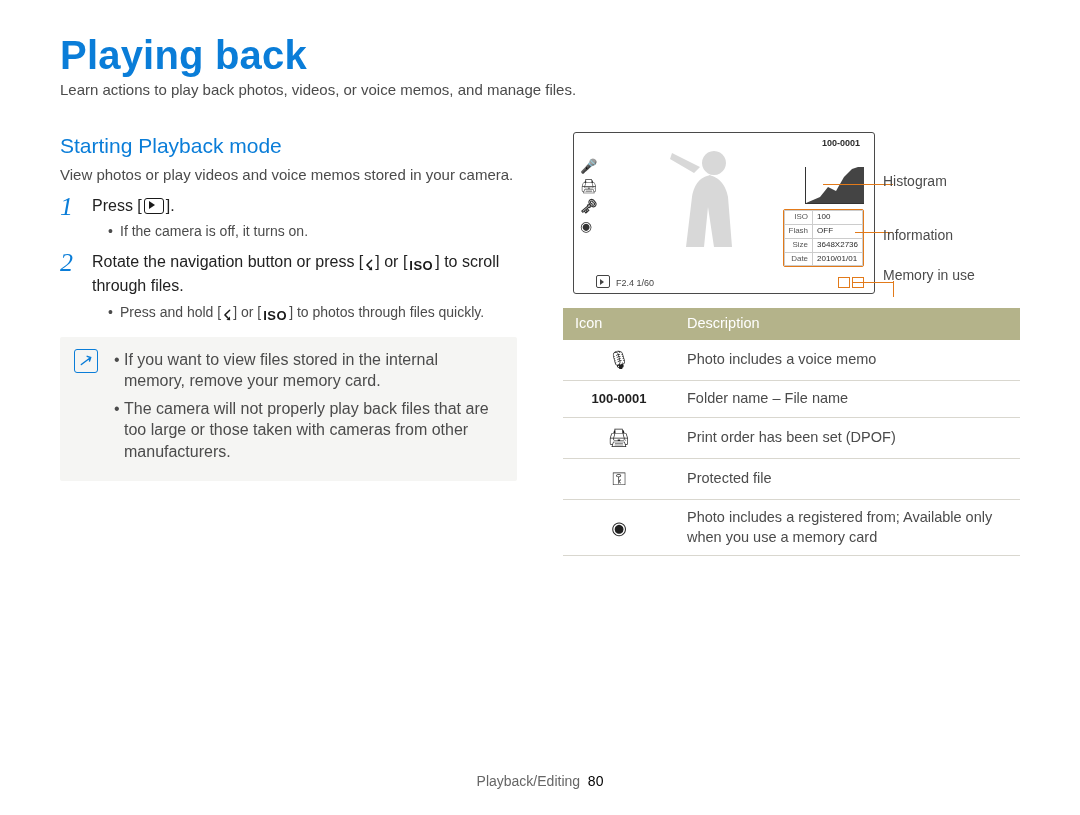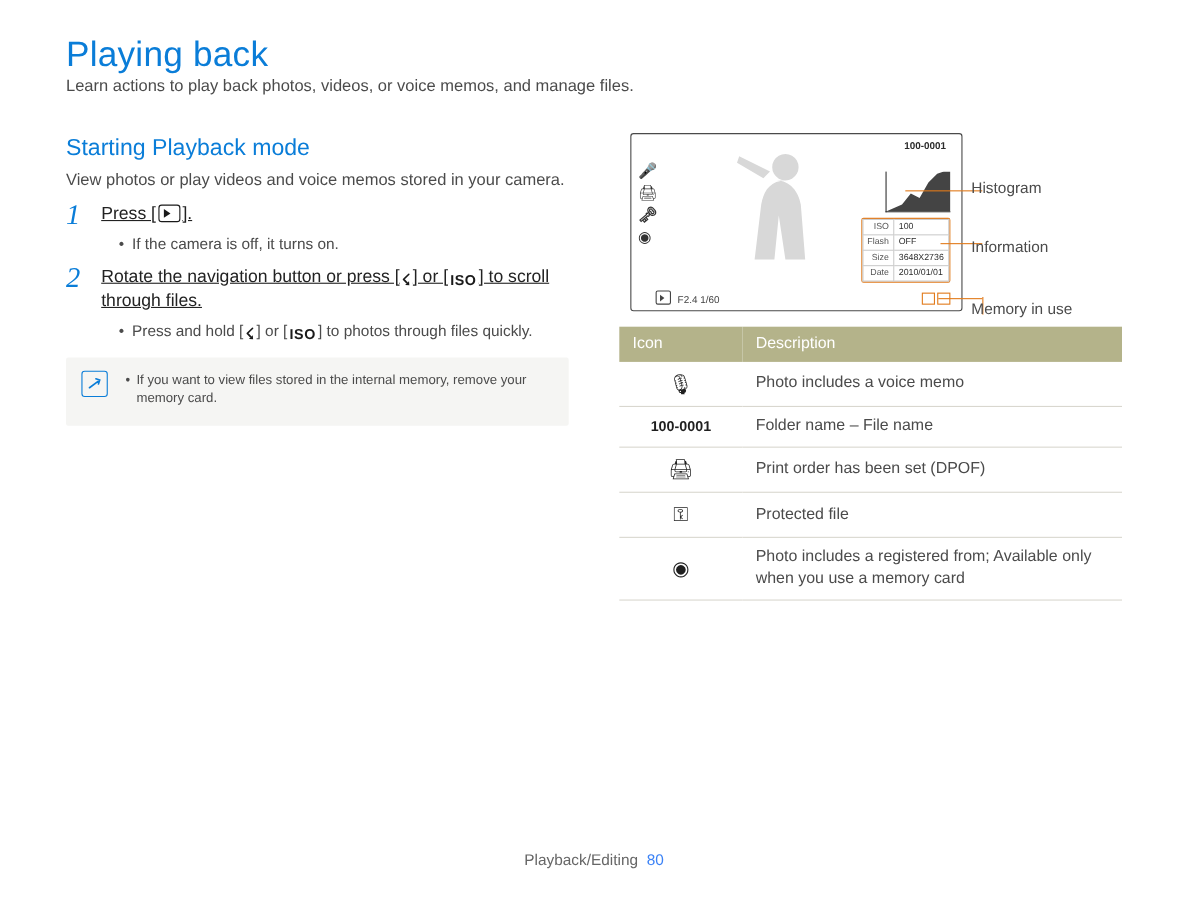--- a/index.html
+++ b/index.html
@@ -7,44 +7,44 @@
     --orange:#e27a1a;
     --ink:#2b2b2b;
     --ink-soft:#4b4b4b;
     --olive:#b4b38a;
     --hr:#d9d7cf;
     --note-bg:#f5f5f3;
   }
   html,body{margin:0;padding:0;background:#fff;}
   body{width:1080px;height:815px;font-family:Arial,Helvetica,sans-serif;color:var(--ink);font-size:15px;line-height:1.35;position:relative;}
   .page{padding:28px 60px 0 60px;box-sizing:border-box;width:100%;height:100%;position:relative;}
-  h1.title{font-size:32px;font-weight:400;letter-spacing:.2px;color:var(--blue);margin:0 0 -4px 0;}
+  h1.title{font-size:40px;font-weight:700;letter-spacing:.2px;color:var(--blue);margin:0 0 -4px 0;}
   .intro{font-size:15px;color:var(--ink-soft);margin:2px 0 20px 0;}
   .cols{display:flex;gap:46px;margin-top:32px;}
   .col{flex:1;min-width:0;}
   h2.section{font-size:21px;font-weight:400;color:var(--blue);margin:0 0 4px 0;}
   .para{color:var(--ink-soft);margin:0 0 10px 0;}
   ol.steps{list-style:none;padding:0;margin:8px 0 0 0;}
   ol.steps>li{position:relative;padding-left:32px;margin-bottom:10px;}
   .stepno{position:absolute;left:0;top:-6px;font-size:26px;font-style:italic;font-family:Georgia,Times,serif;color:var(--blue);font-weight:400;}
-  .step-text{font-size:16px;color:#222;text-decoration:underline;}
+  .step-text{font-size:16px;color:#222;}
   ul.bullets{margin:6px 0 0 0;padding-left:16px;}
   ul.bullets>li{list-style:none;position:relative;padding-left:12px;font-size:14px;color:var(--ink-soft);margin-bottom:4px;}
   ul.bullets>li::before{content:"•";position:absolute;left:0;top:0;color:var(--ink-soft);}
   .kbd{display:inline-block;vertical-align:-3px;margin:0 2px;}
   .kbd.box{width:18px;height:14px;border:1.6px solid #1a1a1a;border-radius:3px;position:relative;}
   .kbd.box::after{content:"";position:absolute;left:4px;top:2.5px;border-left:6px solid #1a1a1a;border-top:4px solid transparent;border-bottom:4px solid transparent;}
   .kbd.flash{font-weight:700;font-size:14px;color:#1a1a1a;}
   .kbd.iso{font-weight:700;font-size:13px;letter-spacing:.5px;color:#1a1a1a;}
 
   .note{display:flex;gap:12px;background:var(--note-bg);border-radius:2px;padding:12px 16px 12px 14px;margin-top:12px;}
   .note-ico{flex:0 0 22px;height:22px;border:1.6px solid var(--blue);border-radius:3px;display:flex;align-items:center;justify-content:center;}
   .note-ico svg{display:block;}
   .note ul{padding-left:4px;margin:0;}
-  .note ul li{list-style:none;position:relative;padding-left:10px;font-size:12px;color:var(--ink-soft);margin-bottom:6px;}
+  .note ul li{list-style:none;position:relative;padding-left:10px;font-size:16px;color:var(--ink-soft);margin-bottom:6px;}
   .note ul li::before{content:"•";position:absolute;left:0;}
 
   
   .pill{display:inline-block;background:#5b5b5b;color:#fff;border-radius:12px;padding:3px 14px 4px;font-size:14px;margin-bottom:8px;}
 
   .lcd-wrap{position:relative;width:100%;}
   .lcd{width:300px;height:160px;border:1.6px solid #4a4a4a;border-radius:3px;position:relative;margin-left:10px;}
   .file-label{position:absolute;top:4px;right:14px;font-size:9px;font-weight:700;}
   .histo{position:absolute;right:10px;top:34px;width:58px;height:36px;border-bottom:.8px solid #333;border-left:.8px solid #333;}
   .histo svg{display:block;}
@@ -73,21 +73,21 @@
 
   
   table.desc{width:100%;margin-top:14px;border-collapse:collapse;font-size:14.5px;}
   table.desc th{background:var(--olive);color:#fff;text-align:left;font-weight:400;padding:6px 12px;}
   table.desc th:first-child{width:88px;}
   table.desc td{padding:8px 12px;border-bottom:1px solid var(--hr);vertical-align:middle;color:var(--ink-soft);}
   table.desc td.icon-cell{text-align:center;color:#1f1f1f;font-size:18px;}
   table.desc td.icon-cell.small{font-size:13px;font-weight:700;}
 
   .footer{position:absolute;left:0;right:0;bottom:24px;text-align:center;color:#666;font-size:14px;}
-  .footer .pg{font-weight:400;color:#3b82f6;}
+  .footer .pg{font-weight:400;color:#000000;}
 </style>
 </head>
 <body>
 
 <div class="page">
   <h1 class="title">Playing back</h1>
   <p class="intro">Learn actions to play back photos, videos, or voice memos, and manage files.</p>
 
   <div class="cols">
 
@@ -119,20 +119,21 @@
       </ol>
 
       <div class="note">
         <div class="note-ico">
           <svg width="14" height="14" viewBox="0 0 24 24" fill="none" stroke="#0a7dd8" stroke-width="2.5" stroke-linecap="round">
               <path d="M4 18 L20 6 M14 4 L20 6 L18 12"></path>
             </svg>
         </div>
         <ul>
           <li>If you want to view files stored in the internal memory, remove your memory card.</li>
+          <li>The camera will not properly play back files that are too large or those taken with cameras from other manufacturers.</li>
         </ul>
       </div>
     </div>
 
     <div class="col">
 
       <div class="lcd-wrap">
         <div class="lcd">
           <span class="file-label">100-0001</span>
 
@@ -185,21 +186,21 @@
           </div>
         </div>
 
         <div class="lead lead-hist"></div>
         <div class="lead lead-info"></div>
         <div class="lead lead-mem"></div>
 
         <div class="callouts">
           <div style="top:14px">Histogram</div>
           <div style="top:68px">Information</div>
-          <div style="top:124px">Memory in use</div>
+          <div style="top:108px">Memory in use</div>
         </div>
       </div>
 
       <table class="desc">
         <tbody>
             <tr>
           <th>Icon</th>
           <th>Description</th>
         </tr>
         <tr>

